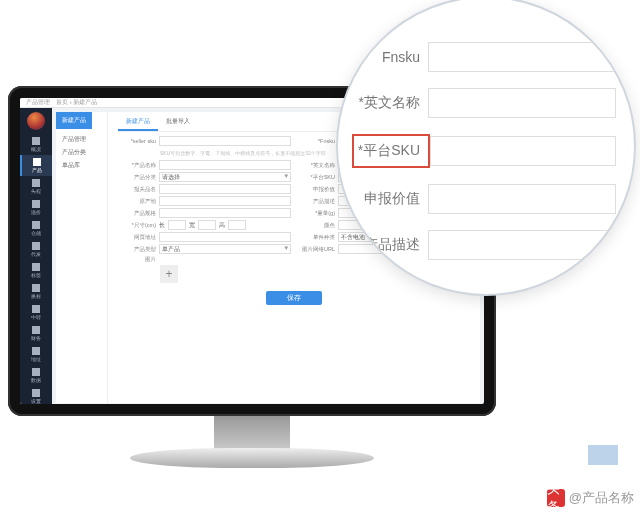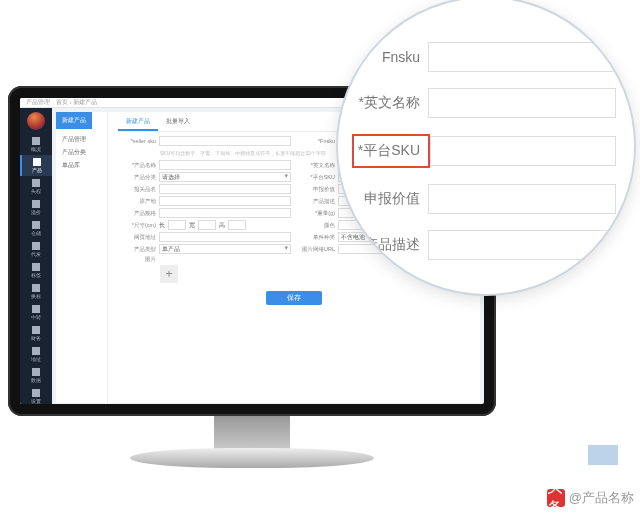--- a/index.html
+++ b/index.html
@@ -40,21 +40,21 @@
 .size-row .sinput{width:18px;height:10px;border:1px solid #ddd}
 .addbtn{width:18px;height:18px;background:#eee;display:flex;align-items:center;justify-content:center;font-size:12px;color:#888;margin-left:42px}
 .savebtn{width:56px;height:14px;background:#3a8ee6;color:#fff;display:flex;align-items:center;justify-content:center;margin:8px auto 0;border-radius:2px;cursor:pointer;font-size:7px}
 .magnifier{position:absolute;right:4px;top:-4px;width:300px;height:300px;border-radius:50%;border:2px solid #d0d6de;background:#fff;box-shadow:0 4px 16px rgba(0,0,0,.12);overflow:hidden;z-index:5}
 .mag-inner{padding:28px 14px 10px 10px;font-size:14px;color:#777}
 .mrow{display:flex;align-items:center;margin:16px 4px}
 .mlabel{width:76px;text-align:right;padding-right:8px}
 .minput{flex:1;height:30px;border:1px solid #ddd}
 .mrow.hl .mlabel{border:2.5px solid #d94b3a;height:34px;display:flex;align-items:center;justify-content:flex-end;padding-right:8px;width:78px}
 .watermark{position:absolute;right:6px;bottom:6px;display:flex;align-items:center;gap:4px;color:#999;font-size:13px;z-index:10}
-.wm-ico{width:18px;height:18px;border-radius:3px;background:#d33;color:#fff;display:flex;align-items:center;justify-content:center;font-size:16px}
+.wm-ico{width:18px;height:18px;border-radius:3px;background:#d33;color:#fff;display:flex;align-items:center;justify-content:center;font-size:13px}
 .bluebox{position:absolute;right:22px;bottom:48px;width:30px;height:20px;background:#bcd3ea;z-index:4}
 </style>
 </head>
 <body>
 
 <div class="monitor">
   <div class="screen">
     <div class="topbar">
       <span>产品管理</span>
       <span>首页 › 新建产品</span>

